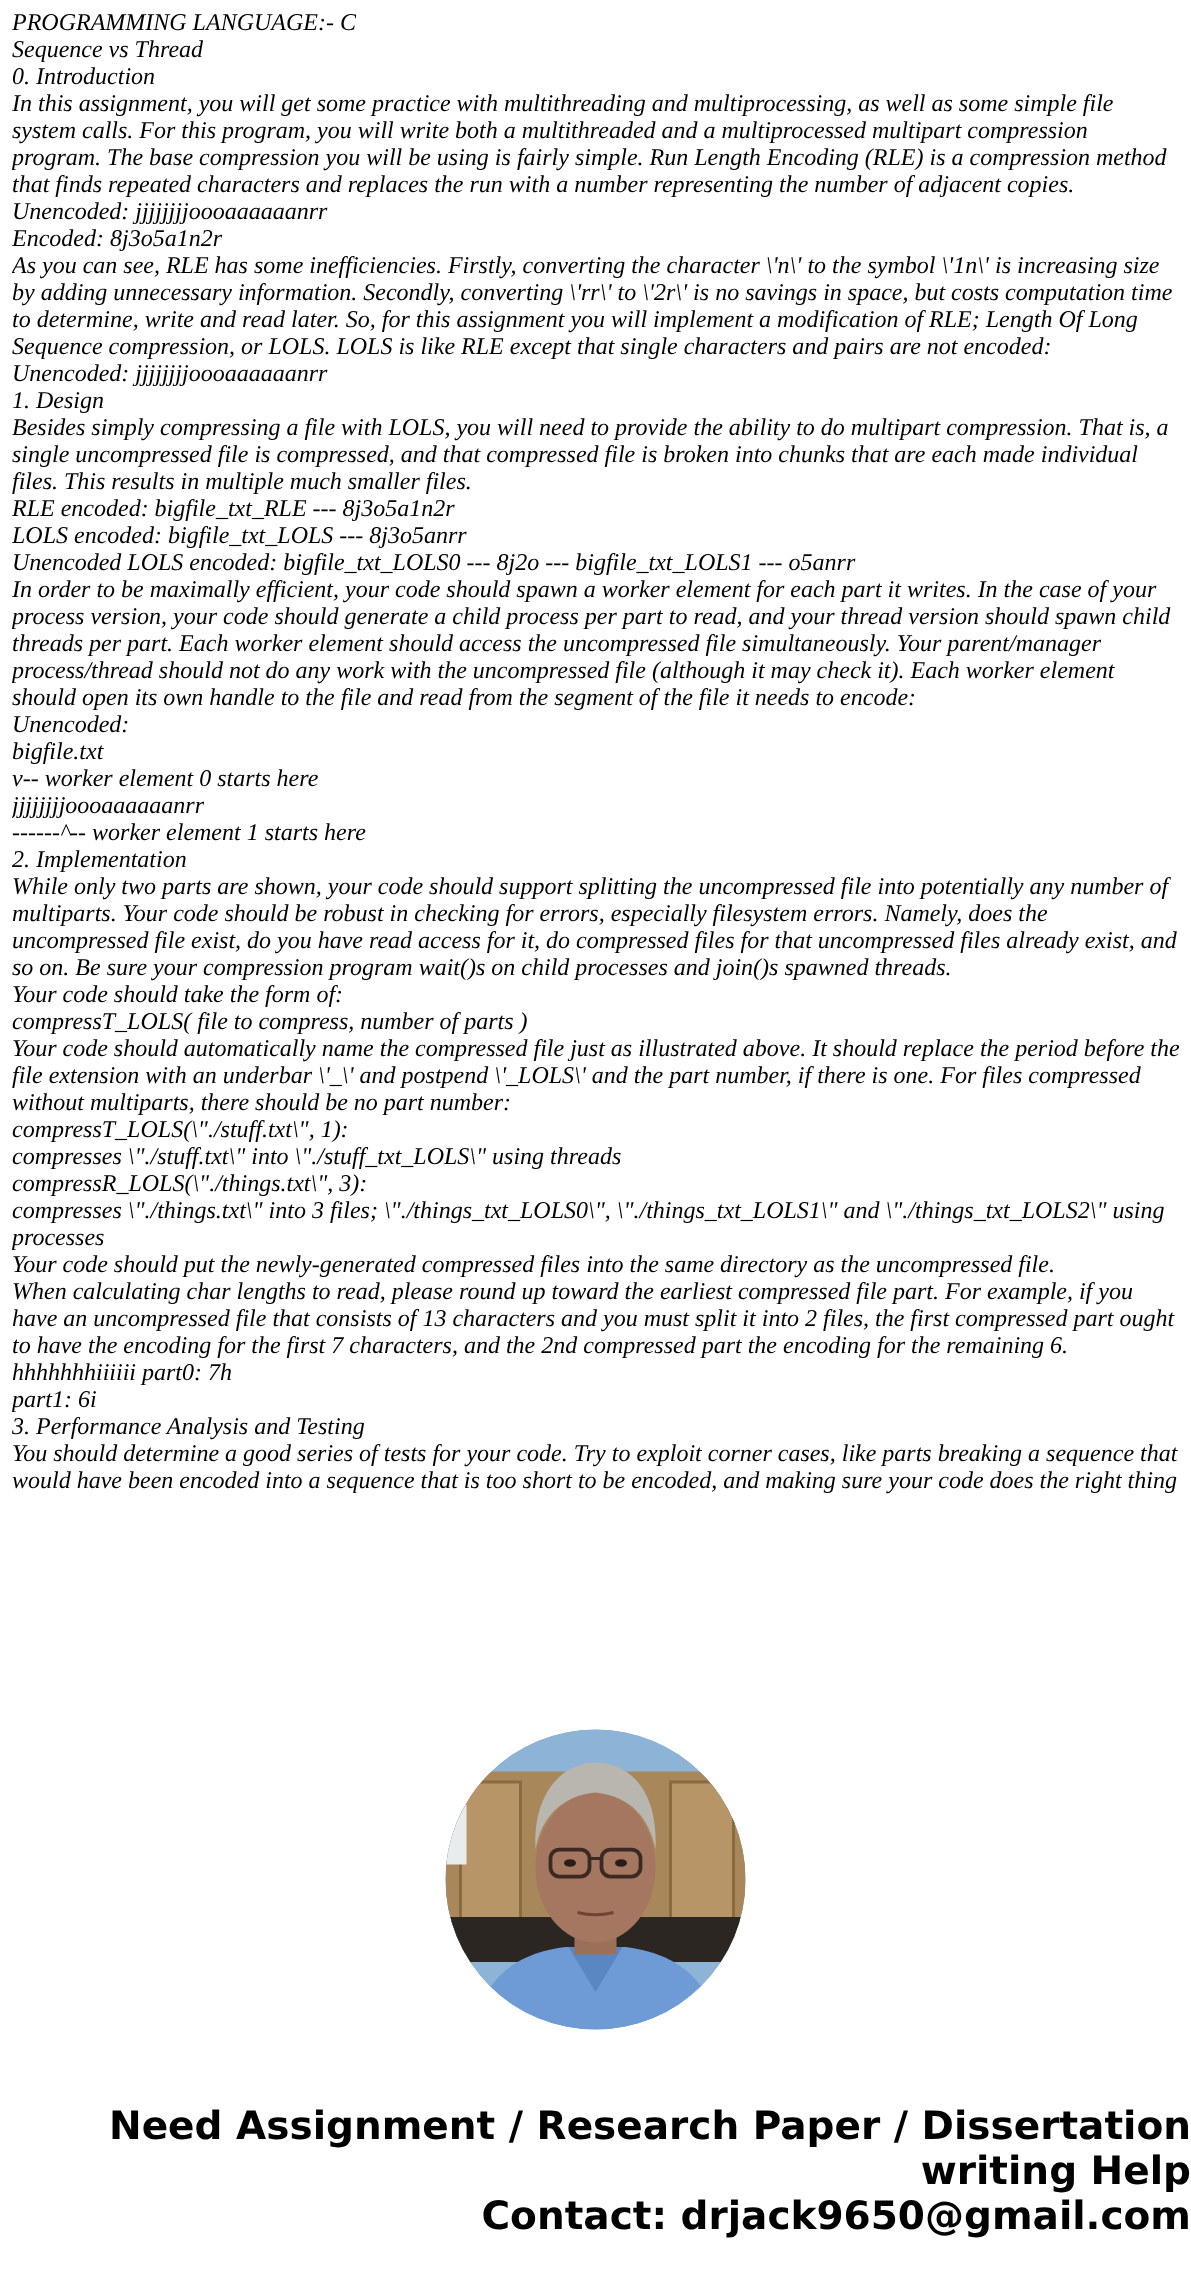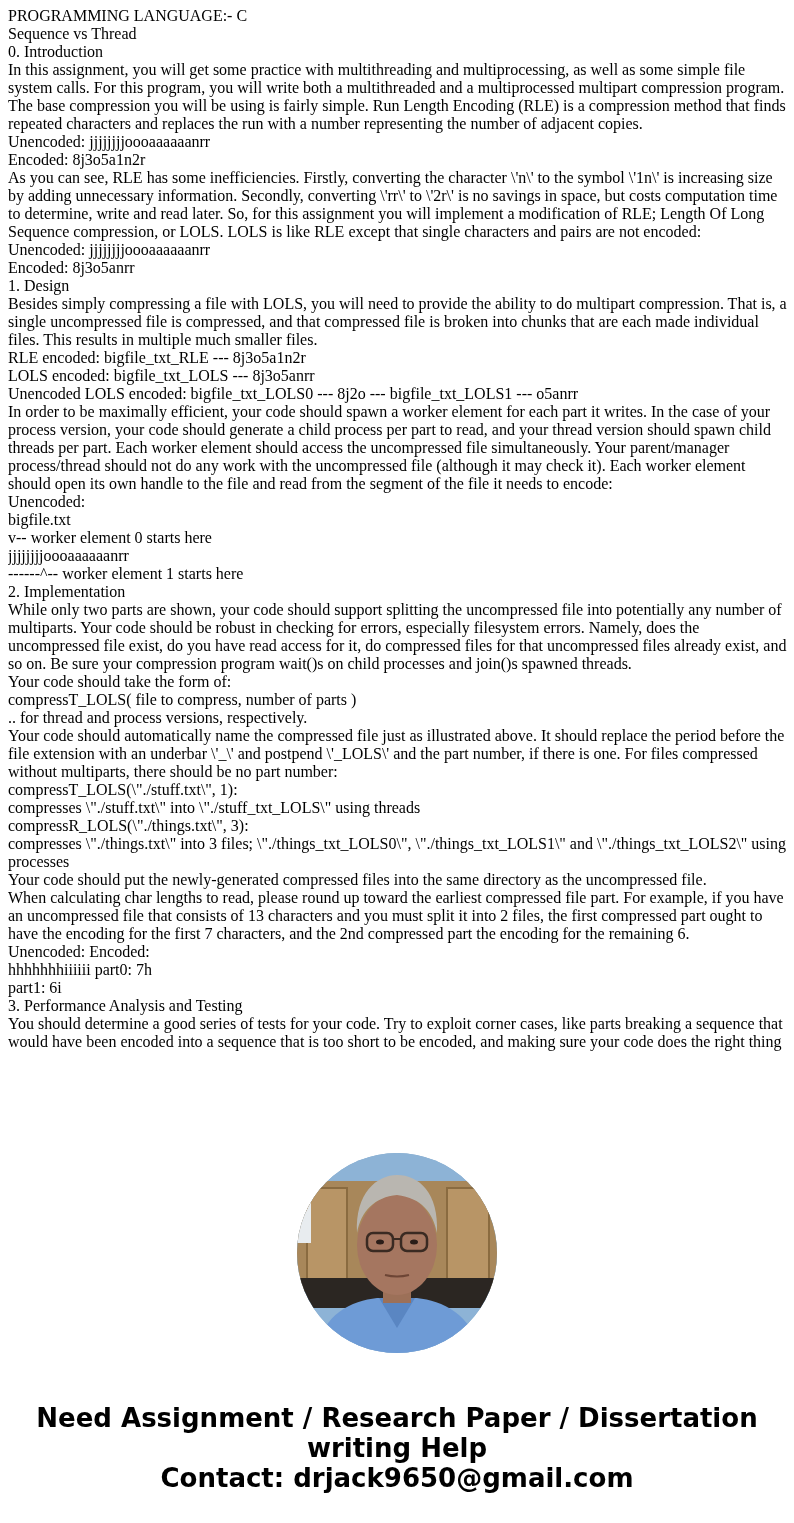--- a/index.html
+++ b/index.html
@@ -17,20 +17,21 @@
     .doc {
       position: absolute;
       left: 8px;
       top: 7px;
       width: 780px;
       height: 1088px;
       overflow: hidden;
       font-family: "Liberation Serif", serif;
       font-size: 16px;
       line-height: 18px;
+      font-style: italic;
     }
     .doc .line {
       display: block;
       margin: 0;
       white-space: normal;
     }
     .avatar-wrap {
       position: absolute;
       left: 297px;
       top: 1153px;
@@ -39,66 +40,63 @@
       border-radius: 50%;
       overflow: hidden;
       background: #7fa6c9;
     }
     .avatar-wrap svg { display: block; }
     .footer {
       position: absolute;
       left: 0;
       top: 1403px;
       width: 794px;
-      text-align: center;
+      text-align: right;
       font-family: "DejaVu Sans", sans-serif;
       font-weight: bold;
       font-size: 26px;
       line-height: 30px;
       color: #000;
     }
     .footer .fl { display: block; }
   </style>
 </head>
 <body>
 
 <div class="doc" id="doc">
     <span class="line">PROGRAMMING LANGUAGE:- C</span>
     <span class="line">Sequence vs Thread</span>
     <span class="line">0. Introduction</span>
     <span class="line">In this assignment, you will get some practice with multithreading and multiprocessing, as well as some simple file system calls. For this program, you will write both a multithreaded and a multiprocessed multipart compression program. The base compression you will be using is fairly simple. Run Length Encoding (RLE) is a compression method that finds repeated characters and replaces the run with a number representing the number of adjacent copies.</span>
     <span class="line">Unencoded: jjjjjjjjoooaaaaaanrr</span>
     <span class="line">Encoded: 8j3o5a1n2r</span>
     <span class="line">As you can see, RLE has some inefficiencies. Firstly, converting the character \'n\' to the symbol \'1n\' is increasing size by adding unnecessary information. Secondly, converting \'rr\' to \'2r\' is no savings in space, but costs computation time to determine, write and read later. So, for this assignment you will implement a modification of RLE; Length Of Long Sequence compression, or LOLS. LOLS is like RLE except that single characters and pairs are not encoded:</span>
     <span class="line">Unencoded: jjjjjjjjoooaaaaaanrr</span>
-    <span class="line">Encoded: 8j3o5anrr</span>
     <span class="line">1. Design</span>
     <span class="line">Besides simply compressing a file with LOLS, you will need to provide the ability to do multipart compression. That is, a single uncompressed file is compressed, and that compressed file is broken into chunks that are each made individual files. This results in multiple much smaller files.</span>
     <span class="line">RLE encoded: bigfile_txt_RLE --- 8j3o5a1n2r</span>
     <span class="line">LOLS encoded: bigfile_txt_LOLS --- 8j3o5anrr</span>
     <span class="line">Unencoded LOLS encoded: bigfile_txt_LOLS0 --- 8j2o --- bigfile_txt_LOLS1 --- o5anrr</span>
     <span class="line">In order to be maximally efficient, your code should spawn a worker element for each part it writes. In the case of your process version, your code should generate a child process per part to read, and your thread version should spawn child threads per part. Each worker element should access the uncompressed file simultaneously. Your parent/manager process/thread should not do any work with the uncompressed file (although it may check it). Each worker element should open its own handle to the file and read from the segment of the file it needs to encode:</span>
     <span class="line">Unencoded:</span>
     <span class="line">bigfile.txt</span>
     <span class="line">v-- worker element 0 starts here</span>
     <span class="line">jjjjjjjjoooaaaaaanrr</span>
     <span class="line">------^-- worker element 1 starts here</span>
     <span class="line">2. Implementation</span>
     <span class="line">While only two parts are shown, your code should support splitting the uncompressed file into potentially any number of multiparts. Your code should be robust in checking for errors, especially filesystem errors. Namely, does the uncompressed file exist, do you have read access for it, do compressed files for that uncompressed files already exist, and so on. Be sure your compression program wait()s on child processes and join()s spawned threads.</span>
     <span class="line">Your code should take the form of:</span>
     <span class="line">compressT_LOLS( file to compress, number of parts )</span>
-    <span class="line">.. for thread and process versions, respectively.</span>
     <span class="line">Your code should automatically name the compressed file just as illustrated above. It should replace the period before the file extension with an underbar \'_\' and postpend \'_LOLS\' and the part number, if there is one. For files compressed without multiparts, there should be no part number:</span>
     <span class="line">compressT_LOLS(\"./stuff.txt\", 1):</span>
     <span class="line">compresses \"./stuff.txt\" into \"./stuff_txt_LOLS\" using threads</span>
     <span class="line">compressR_LOLS(\"./things.txt\", 3):</span>
     <span class="line">compresses \"./things.txt\" into 3 files; \"./things_txt_LOLS0\", \"./things_txt_LOLS1\" and \"./things_txt_LOLS2\" using processes</span>
     <span class="line">Your code should put the newly-generated compressed files into the same directory as the uncompressed file.</span>
     <span class="line">When calculating char lengths to read, please round up toward the earliest compressed file part. For example, if you have an uncompressed file that consists of 13 characters and you must split it into 2 files, the first compressed part ought to have the encoding for the first 7 characters, and the 2nd compressed part the encoding for the remaining 6.</span>
-    <span class="line">Unencoded: Encoded:</span>
     <span class="line">hhhhhhhiiiiii part0: 7h</span>
     <span class="line">part1: 6i</span>
     <span class="line">3. Performance Analysis and Testing</span>
     <span class="line">You should determine a good series of tests for your code. Try to exploit corner cases, like parts breaking a sequence that would have been encoded into a sequence that is too short to be encoded, and making sure your code does the right thing</span>
   </div>
 
 <div class="avatar-wrap">
   <svg width="200" height="200" viewBox="0 0 200 200">
 
     <rect x="0" y="0" width="200" height="200" fill="#8db3d6"></rect>

